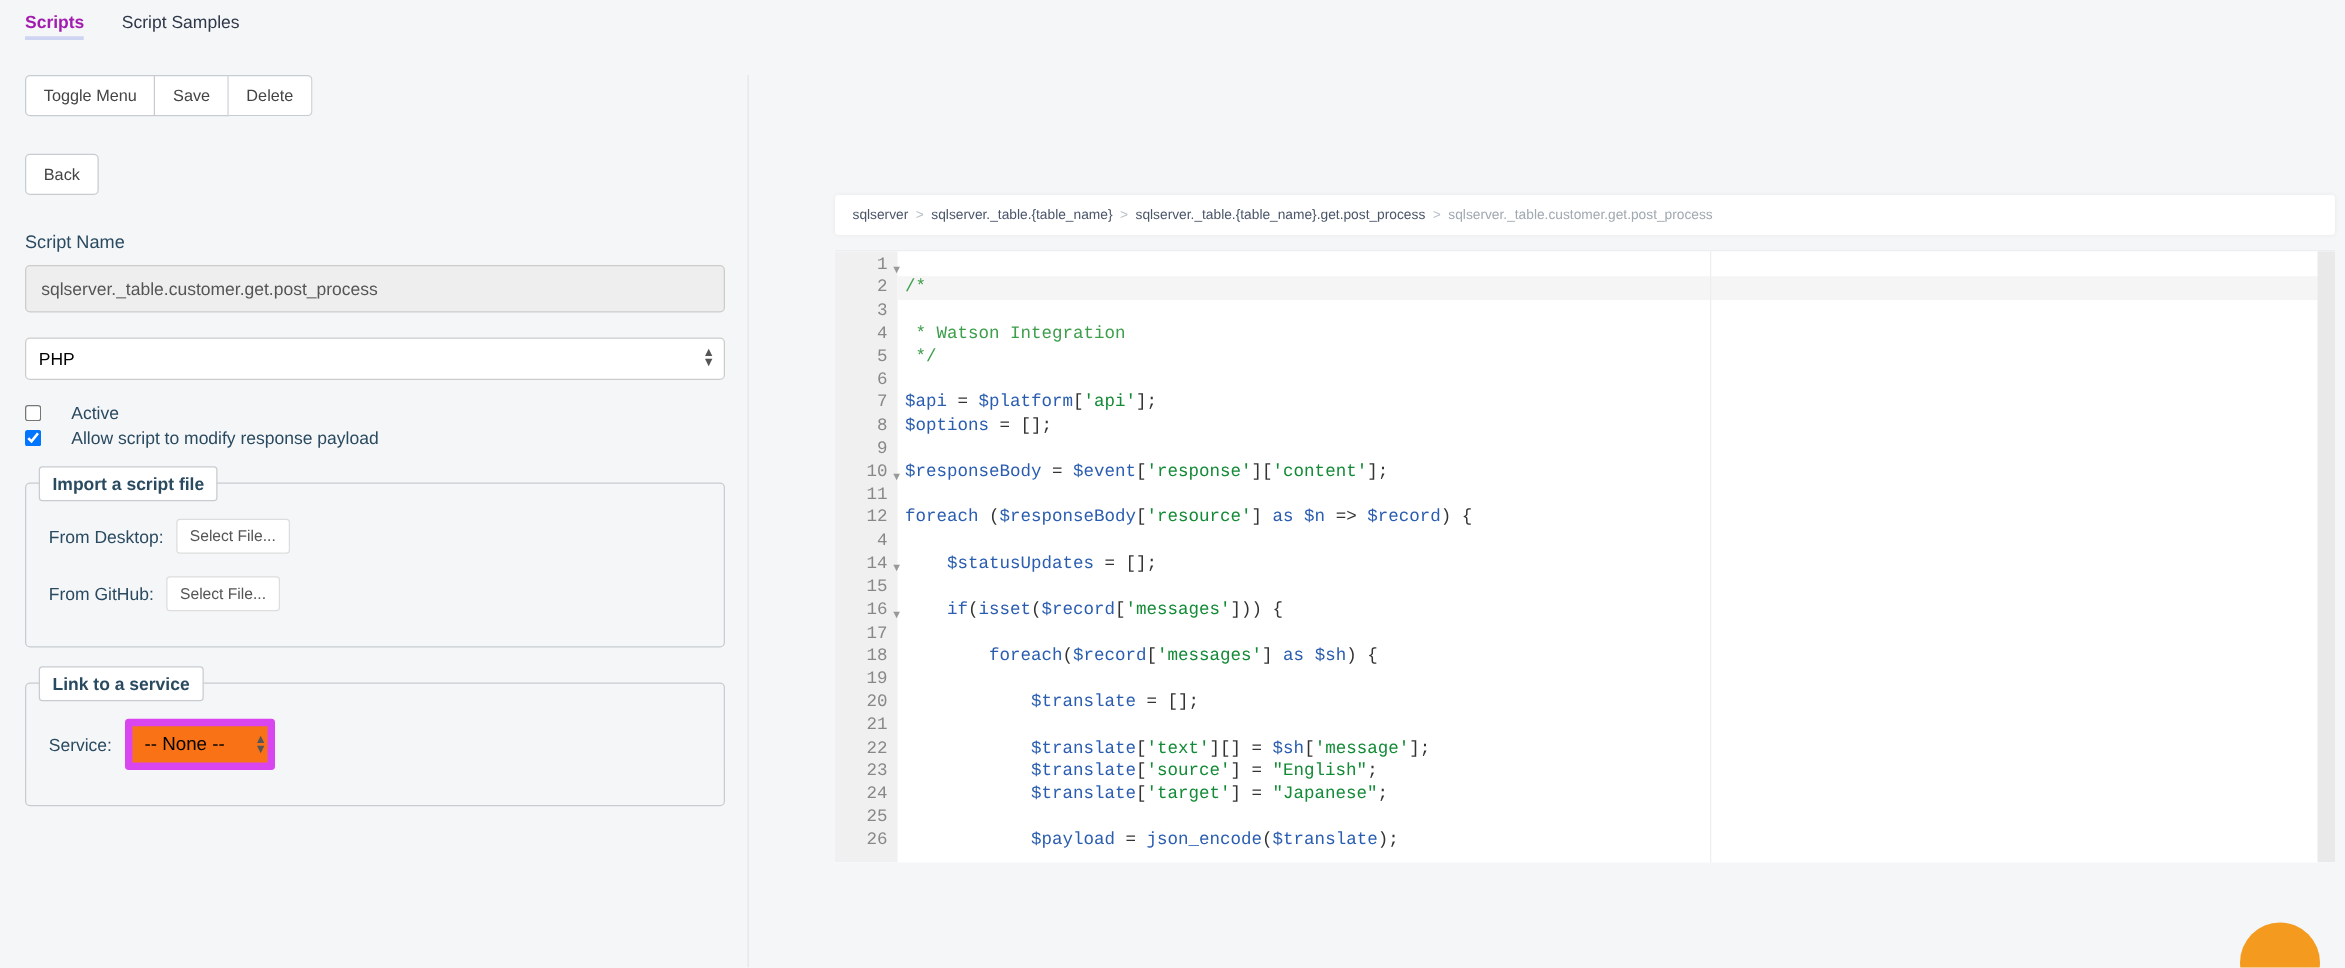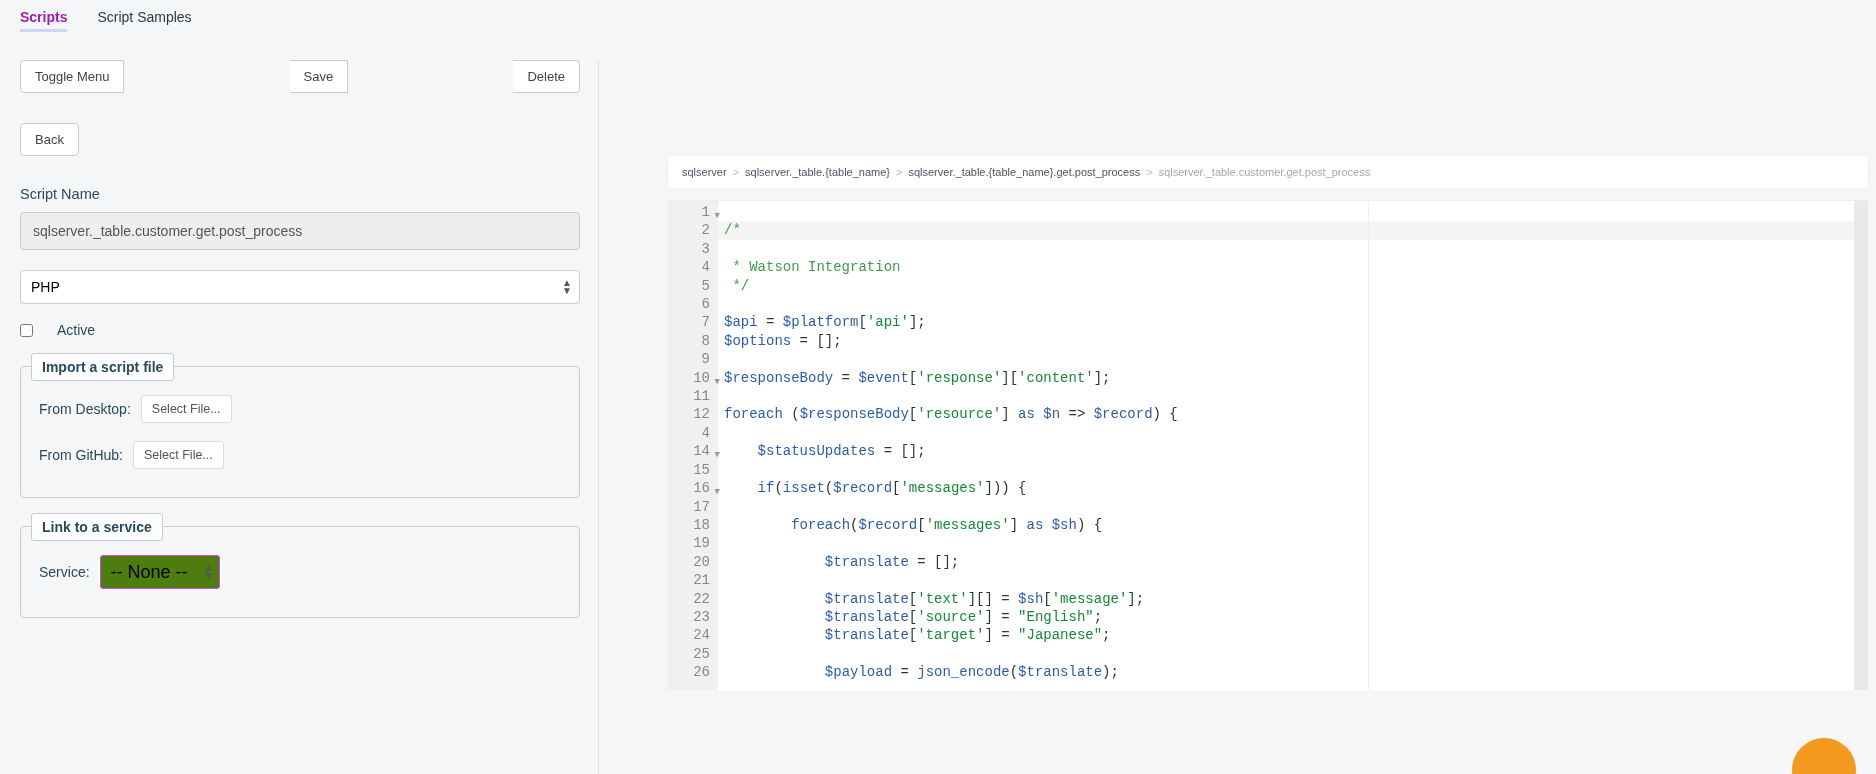--- a/index.html
+++ b/index.html
@@ -31,21 +31,20 @@
   .left-panel {
     position: absolute;
     left: 20px;
     top: 60px;
     width: 560px;
   }
   .btn-row {
     display: flex;
     gap: 0;
     margin-bottom: 30px;
-    justify-content: space-between;
   }
   .btn {
     background: #fff;
     border: 1px solid #c8ccd0;
     padding: 8px 14px;
     font-size: 13px;
     color: #444;
     cursor: pointer;
     border-radius: 4px;
   }
@@ -112,24 +111,24 @@
     border: 1px solid #ddd;
     border-radius: 3px;
     padding: 6px 10px;
     font-size: 12.5px;
     color: #555;
     cursor: pointer;
   }
   .small-select-wrap { position: relative; display: inline-block; }
   .small-select {
     padding: 6px 26px 6px 10px;
-    border: 1px solid #d946ef;
+    border: 6px solid #d946ef;
     border-radius: 3px;
-    background: #4d7c0f;
-    font-size: 18px;
+    background: #f97316;
+    font-size: 15px;
     appearance: none;
     min-width: 120px;
   }
   .divider-v {
     position: absolute;
     left: 598px; top: 60px; bottom: 0;
     width: 1px;
     background: #e2e5e8;
   }
   .right-panel {
@@ -229,20 +228,24 @@
   <div class="select-wrap">
     <select class="select">
       <option>PHP</option>
     </select>
     <div class="select-arrows">▲<br>▼</div>
   </div>
 
   <div class="check-row">
     <input type="checkbox" style="">
     <span>Active</span>
+  </div>
+  <div class="check-row">
+    <input type="checkbox" checked="" style="">
+    <span>Allow script to modify response payload</span>
   </div>
 
   <div class="fieldset">
     <div class="fieldset-legend">Import a script file</div>
     <div class="field-row">
       <span>From Desktop:</span>
       <button class="small-btn">Select File...</button>
     </div>
     <div class="field-row" style="margin-top:18px;align-items:center;">
       <span>From GitHub:</span>

